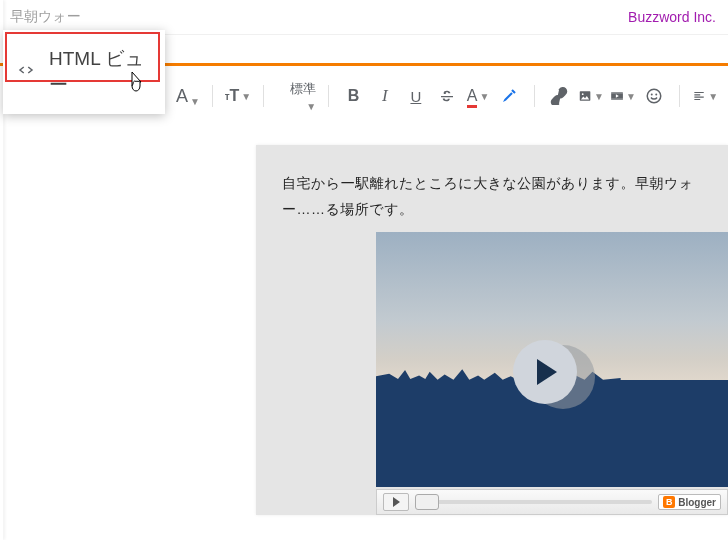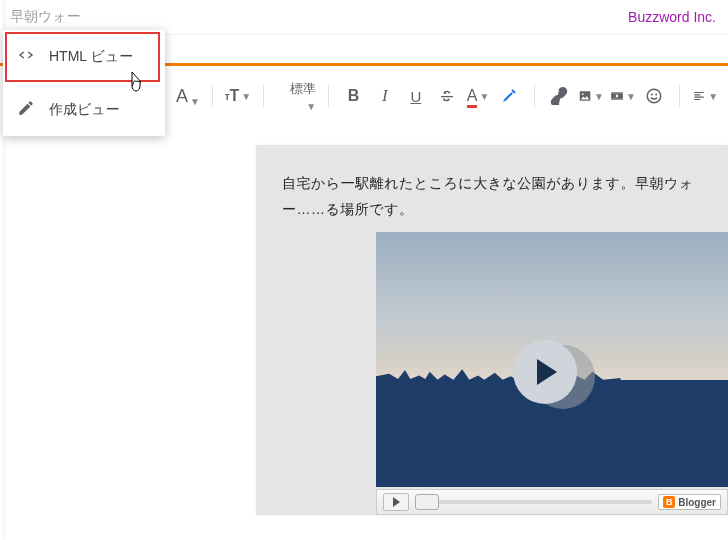--- a/index.html
+++ b/index.html
@@ -69,21 +69,21 @@
   background: #fff;
   box-shadow: 0 2px 10px rgba(0,0,0,0.25);
   z-index: 100;
 }
 .view-item {
   display: flex;
   align-items: center;
   gap: 14px;
   padding: 16px 14px;
   color: #424242;
-  font-size: 14px;
+  font-size: 19px;
   cursor: pointer;
 }
 .highlight-box {
   position: absolute;
   left: 5px;
   top: 32px;
   width: 155px;
   height: 50px;
   border: 2px solid #e53935;
   z-index: 101;
@@ -285,28 +285,20 @@
 </div>
 
 <div class="view-menu">
   <div class="view-item">
     <span>
       <svg width="18" height="18" viewBox="0 0 24 24">
           <path fill="none" stroke="#5f6368" stroke-width="2" d="M9 8l-5 4 5 4M15 8l5 4-5 4"></path>
         </svg>
     </span>
     <span>HTML ビュー</span>
-  </div>
-  <div class="view-item">
-    <span>
-      <svg width="18" height="18" viewBox="0 0 24 24">
-          <path fill="#5f6368" d="M3 17.25V21h3.75L17.81 9.94l-3.75-3.75zM20.71 7.04a1 1 0 000-1.41l-2.34-2.34a1 1 0 00-1.41 0l-1.83 1.83 3.75 3.75z"></path>
-        </svg>
-    </span>
-    <span>作成ビュー</span>
   </div>
 </div>
 <div class="highlight-box"></div>
 <div class="cursor">
   <svg width="20" height="24" viewBox="0 0 20 24">
       <path fill="#fff" stroke="#000" stroke-width="1" d="M6 2v14l3-3 2 5 2-1-2-5h4z"></path>
       <path fill="#fff" stroke="#000" d="M7 14c0-2 1-3 2-3s1 1 1 1 0-1 1-1 1 1 1 1 0-1 1-1 1 1 1 1v4c0 3-2 5-4 5s-4-2-4-5z"></path>
     </svg>
 </div>
 

